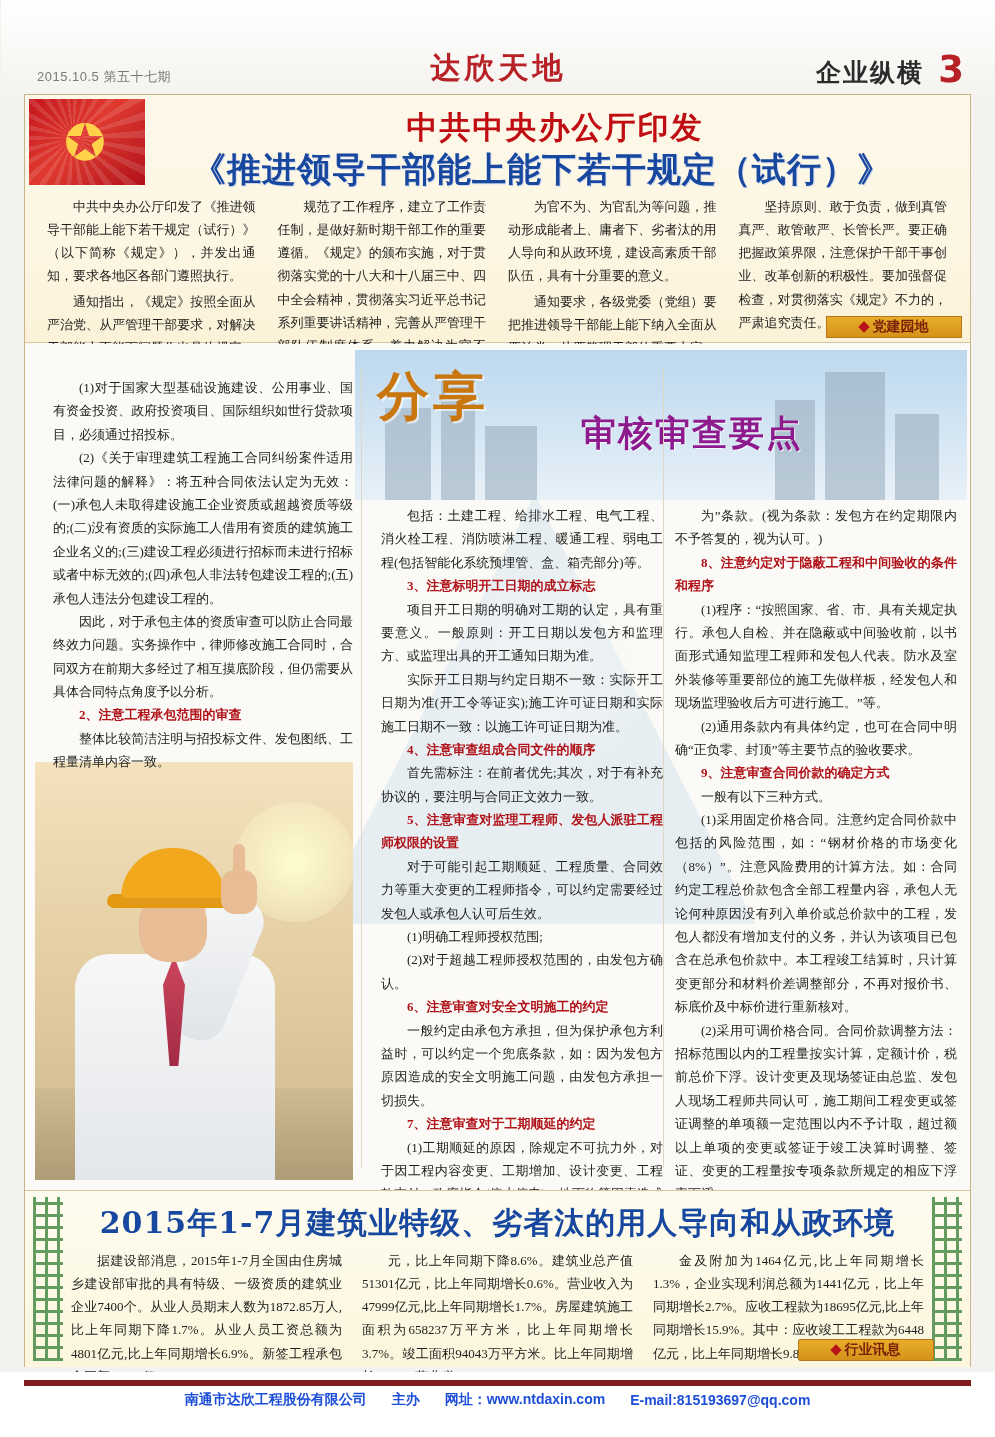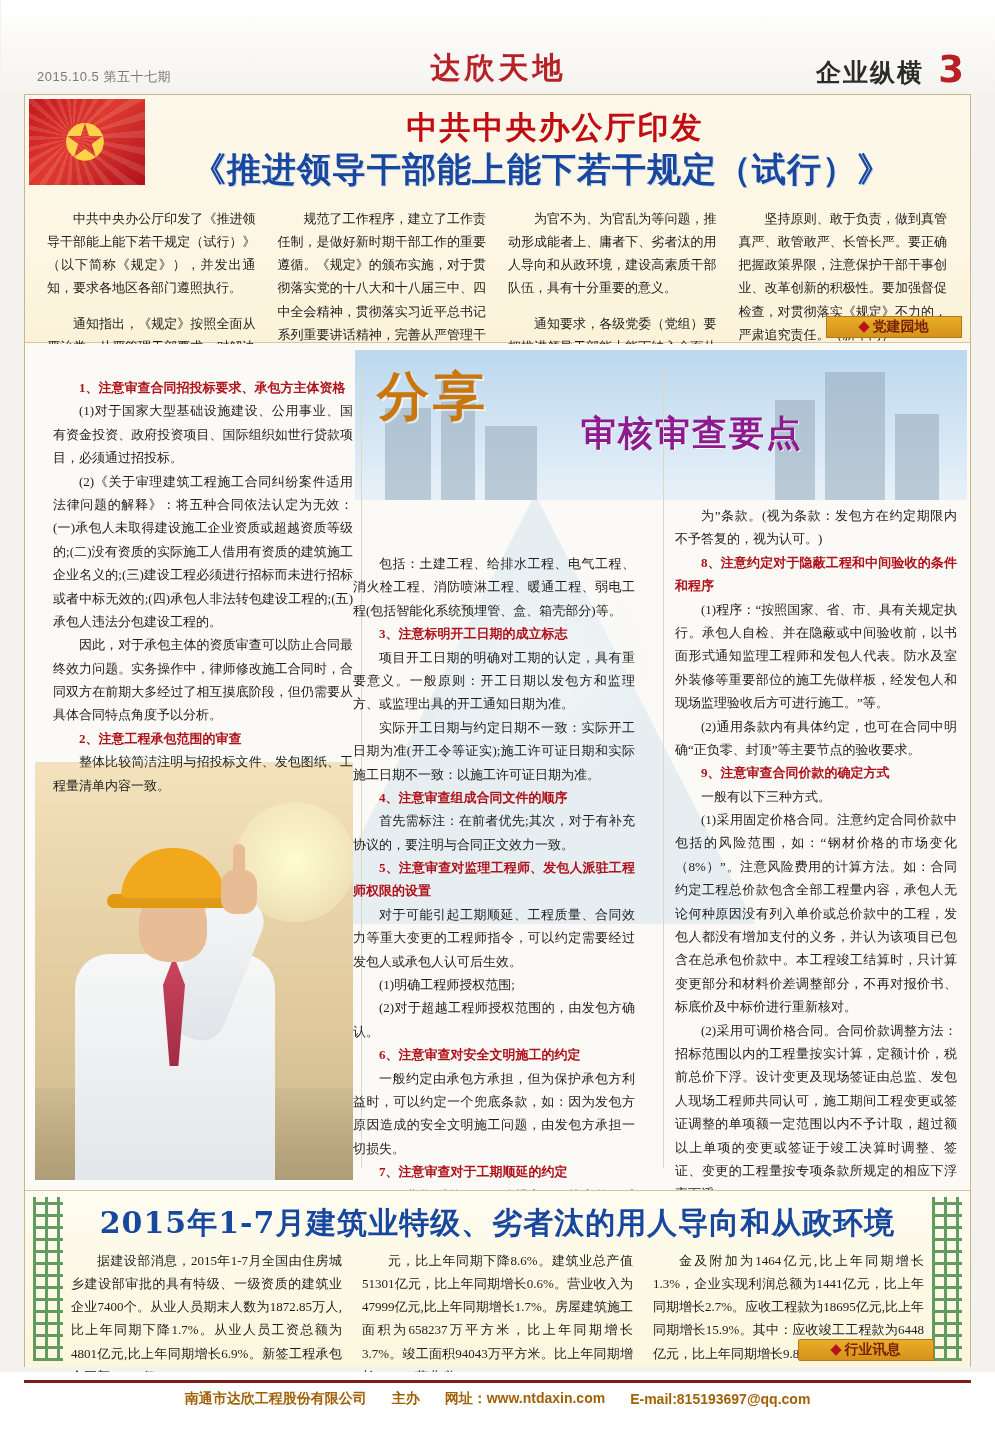--- a/index.html
+++ b/index.html
@@ -76,21 +76,21 @@
     position:absolute; left:92px; top:52px; width:850px; text-align:center;
     font-size:34px; font-weight:bold; color:#17479e; letter-spacing:1px;
     font-family:"DejaVu Serif", serif;
     text-shadow: 1px 1px 0 #cfd9ec;
   }
   .top-cols {
     position:absolute; left:22px; top:100px; width:900px; height:128px;
     display:flex; gap:22px;
   }
   .top-cols .col { width:211px; font-size:13px; line-height:1.78; color:#1d1d1b; text-align:justify; }
-  .top-cols .col p { margin:12px 0 2px 0; text-indent:2em; }
+  .top-cols .col p { margin:0 0 2px 0; text-indent:2em; }
   .badge-dangjian {
     position:absolute; right:8px; bottom:4px; width:136px; height:22px;
     background:linear-gradient(180deg,#e8ad2a,#d4921a);
     border:1px solid #b8771a; border-radius:0;
     color:#7a2008; font-size:14px; font-weight:bold;
     display:flex; align-items:center; justify-content:center; gap:5px;
     font-family:"Liberation Sans", sans-serif;
   }
   .badge-dangjian .dot { width:8px;height:8px;background:#b7121a;transform:rotate(45deg); }
 
@@ -185,21 +185,21 @@
   .pw-hand { position:absolute; left:186px; top:108px; width:36px;height:44px;background:#e8bc95;border-radius:14px; }
   .pw-finger { position:absolute; left:198px; top:82px; width:12px;height:34px;background:#e8bc95;border-radius:6px; }
   .pw-city { position:absolute; left:0; bottom:0; width:318px; height:92px;
     background:linear-gradient(180deg, rgba(186,168,130,0.25), rgba(150,133,100,0.55)); }
 
   .col-text { font-size:13px; line-height:1.80; color:#1d1d1b; text-align:justify; }
   .col-text p { margin:0; text-indent:2em; }
   .sub-h { color:#b0121a; font-weight:bold; text-indent:2em; margin:3px 0 1px 0; }
 
   .col1 { position:absolute; left:28px; top:32px; width:300px; }
-  .col2 { position:absolute; left:328px; top:160px; width:282px;margin-top:48px; }
+  .col2 { position:absolute; left:356px; top:160px; width:282px; }
   .col3 { position:absolute; left:650px; top:160px; width:282px; }
 
   .vline { position:absolute; top:24px; width:1px; height:800px; background:#ded7c6; }
 
   
   .statbox {
     position:absolute; left:25px; top:1190px; width:945px; height:177px;
     background:linear-gradient(180deg,#fefcf0,#fbf6dc);
     border-top:1px solid #d8c79e;
   }
@@ -231,23 +231,23 @@
   }
   .badge-hangye .dot { width:8px;height:8px;background:#b7121a;transform:rotate(45deg); }
 
   
   .footer {
     position:absolute; left:0; top:1372px; width:995px; height:65px;
     background:#ffffff;
   }
   .footer-inner {
     position:absolute; left:24px; top:8px; width:947px; height:34px;
-    border-top:3px solid #7f1d1d;
+    border-top:6px solid #7f1d1d;
     display:flex; align-items:center; justify-content:center; gap:25px;
-    font-size:14px; color:#a16207; font-weight:bold;
+    font-size:14px; color:#1d4ed8; font-weight:bold;
     font-family:"Liberation Sans", sans-serif;
   }
   .footer-inner span { white-space:nowrap; }
 </style>
 </head>
 <body>
 
 <div class="page">
 
   <div class="masthead">
@@ -323,21 +323,20 @@
       <div class="pw-brim"></div>
       <div class="pw-helmet"></div>
       <div class="pw-hand"></div>
       <div class="pw-finger"></div>
     </div>
 
     <div class="vline" style="left:336px;"></div>
     <div class="vline" style="left:638px;"></div>
 
     <div class="col1 col-text">
-        <p class="sub-h">1、注意审查合同招投标要求、承包方主体资格</p>
         <p>(1)对于国家大型基础设施建设、公用事业、国有资金投资、政府投资项目、国际组织如世行贷款项目，必须通过招投标。</p>
         <p>(2)《关于审理建筑工程施工合同纠纷案件适用法律问题的解释》：将五种合同依法认定为无效：(一)承包人未取得建设施工企业资质或超越资质等级的;(二)没有资质的实际施工人借用有资质的建筑施工企业名义的;(三)建设工程必须进行招标而未进行招标或者中标无效的;(四)承包人非法转包建设工程的;(五)承包人违法分包建设工程的。</p>
         <p>因此，对于承包主体的资质审查可以防止合同最终效力问题。实务操作中，律师修改施工合同时，合同双方在前期大多经过了相互摸底阶段，但仍需要从具体合同特点角度予以分析。</p>
         <p class="sub-h">2、注意工程承包范围的审查</p>
         <p>整体比较简洁注明与招投标文件、发包图纸、工程量清单内容一致。</p>
       </div>
     <div class="col2 col-text">
         <p>包括：土建工程、给排水工程、电气工程、消火栓工程、消防喷淋工程、暖通工程、弱电工程(包括智能化系统预埋管、盒、箱壳部分)等。</p>
         <p class="sub-h">3、注意标明开工日期的成立标志</p>
         <p>项目开工日期的明确对工期的认定，具有重要意义。一般原则：开工日期以发包方和监理方、或监理出具的开工通知日期为准。</p>

